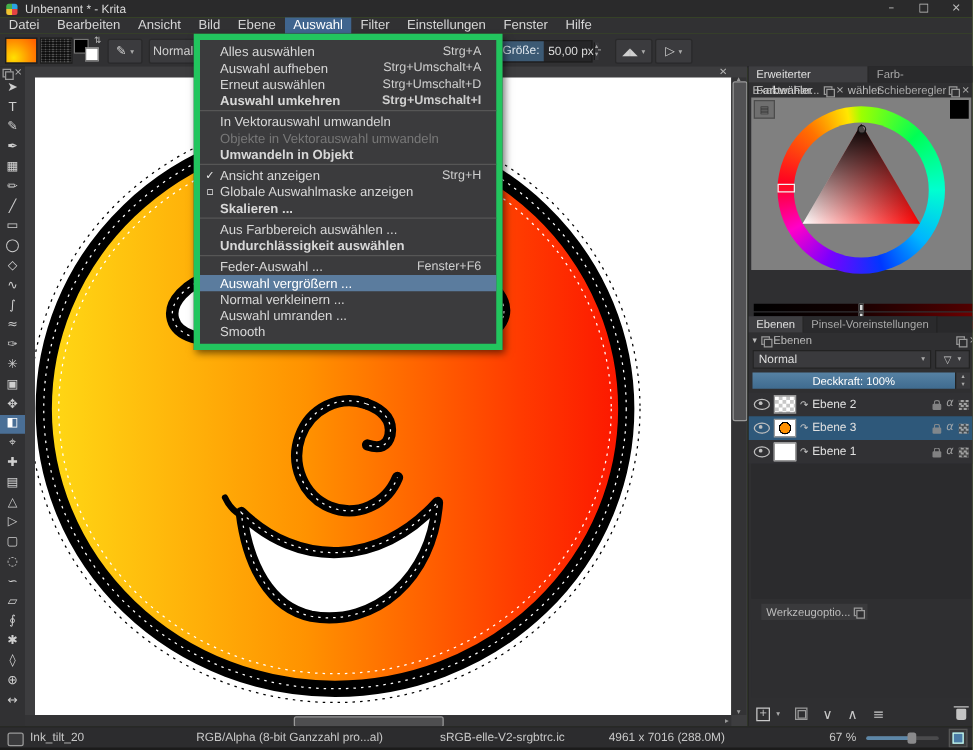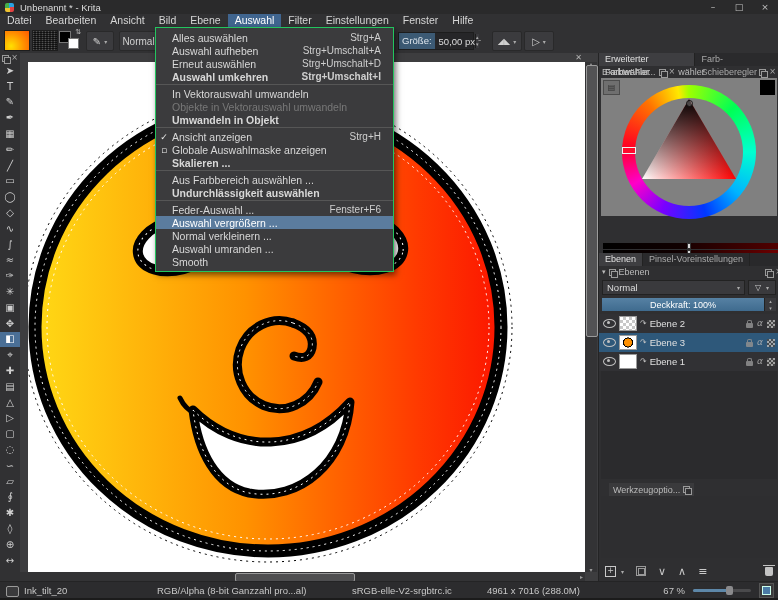--- a/index.html
+++ b/index.html
@@ -61,21 +61,21 @@
   #canvas-white{position:absolute;left:8px;top:9px;width:557px;height:510px;background:#ffffff;}
   #vscroll{position:absolute;left:565px;top:9px;width:12px;height:510px;background:#333335;}
   #vscroll .thumb{position:absolute;left:1px;top:3px;width:10px;height:270px;background:#525254;border-radius:2px;}
   #vscroll .up{position:absolute;top:-2px;left:0;width:12px;text-align:center;font-size:6px;color:#999;}
   #vscroll .dn{position:absolute;bottom:-1px;left:0;width:12px;text-align:center;font-size:6px;color:#999;}
   #hscroll{position:absolute;left:0px;top:519px;width:565px;height:9px;background:#333335;}
   #hscroll .thumb{position:absolute;left:215px;top:1px;width:118px;height:7px;background:#4e4e50;border-radius:2px;}
   #hscroll .rt{position:absolute;right:2px;top:0;font-size:6px;color:#999;line-height:9px;}
 
   
-  #selection-menu{position:absolute;left:155px;top:27px;width:237px;background:#3b3b3d;border:1px solid #22c55e;
+  #selection-menu{position:absolute;left:155px;top:27px;width:237px;background:#3b3b3d;border:5px solid #22c55e;
     box-shadow:2px 3px 6px rgba(0,0,0,.55);z-index:100;padding:3px 0;}
   .menu-item{height:13px;display:flex;align-items:center;font-size:10.5px;color:#d8d8d8;}
   .menu-item .mi-check{width:16px;text-align:center;font-size:9px;color:#e8e8e8;}
   .menu-item .mi-label{flex:1;}
   .menu-item .mi-shortcut{padding-right:12px;font-size:10px;color:#cfcfcf;}
   .menu-item.highlighted{background:#5b7c9e;color:#fff;}
   .menu-item.disabled{color:#787878;}
   .menu-item.disabled .mi-shortcut{color:#787878;}
   .menu-item.sep-after{border-bottom:1px solid #565656;margin-bottom:2px;padding-bottom:1px;font-weight:bold;}
 

